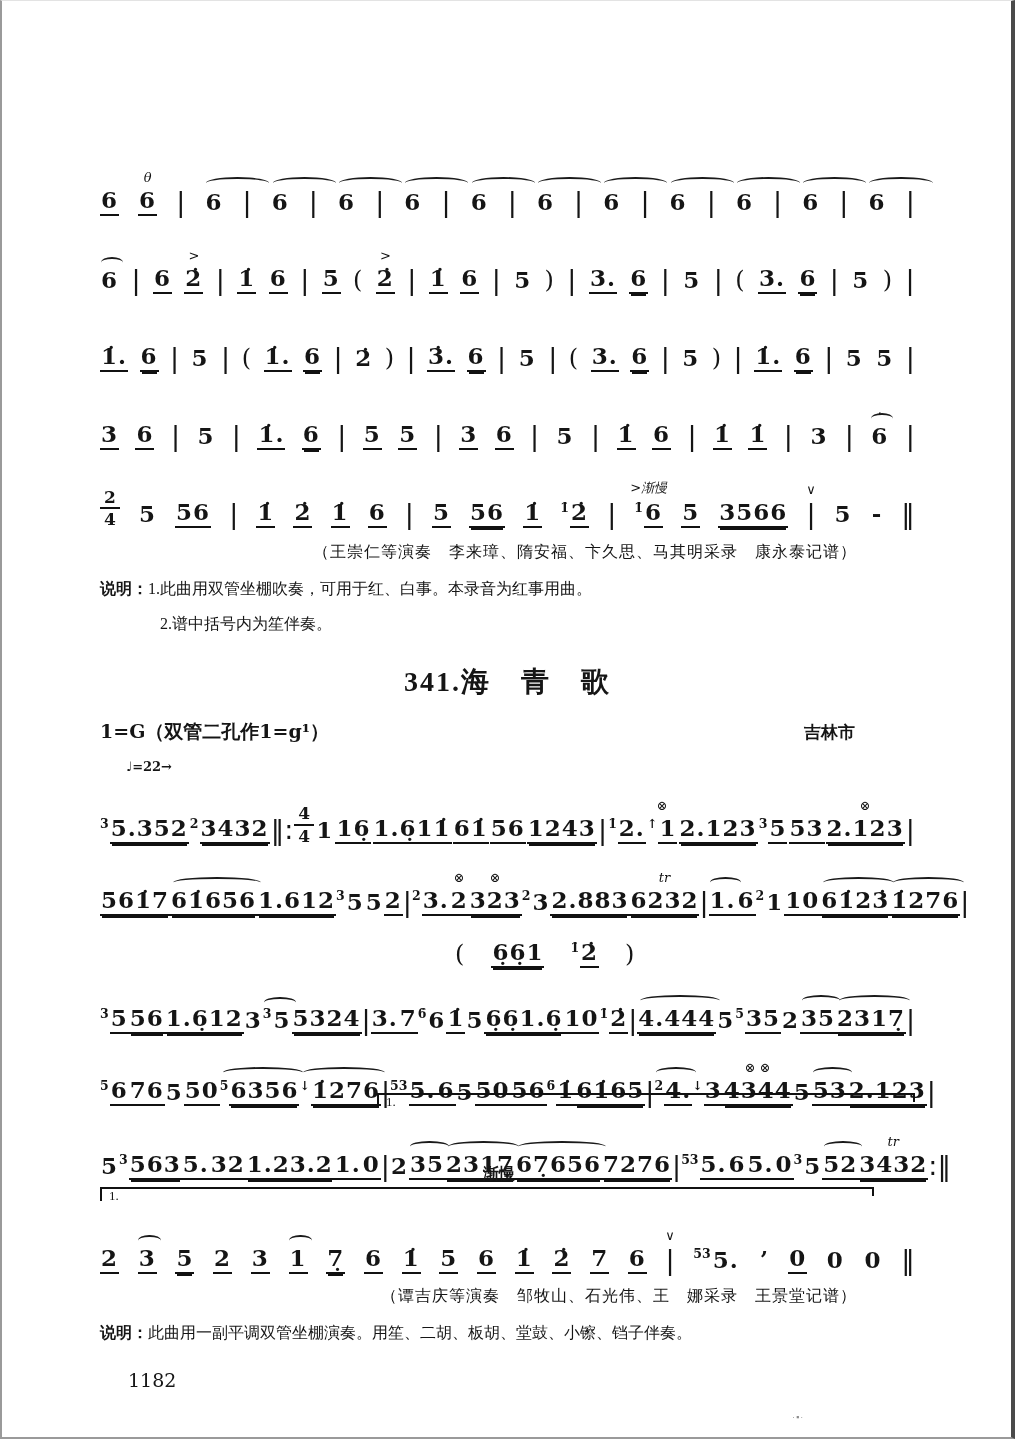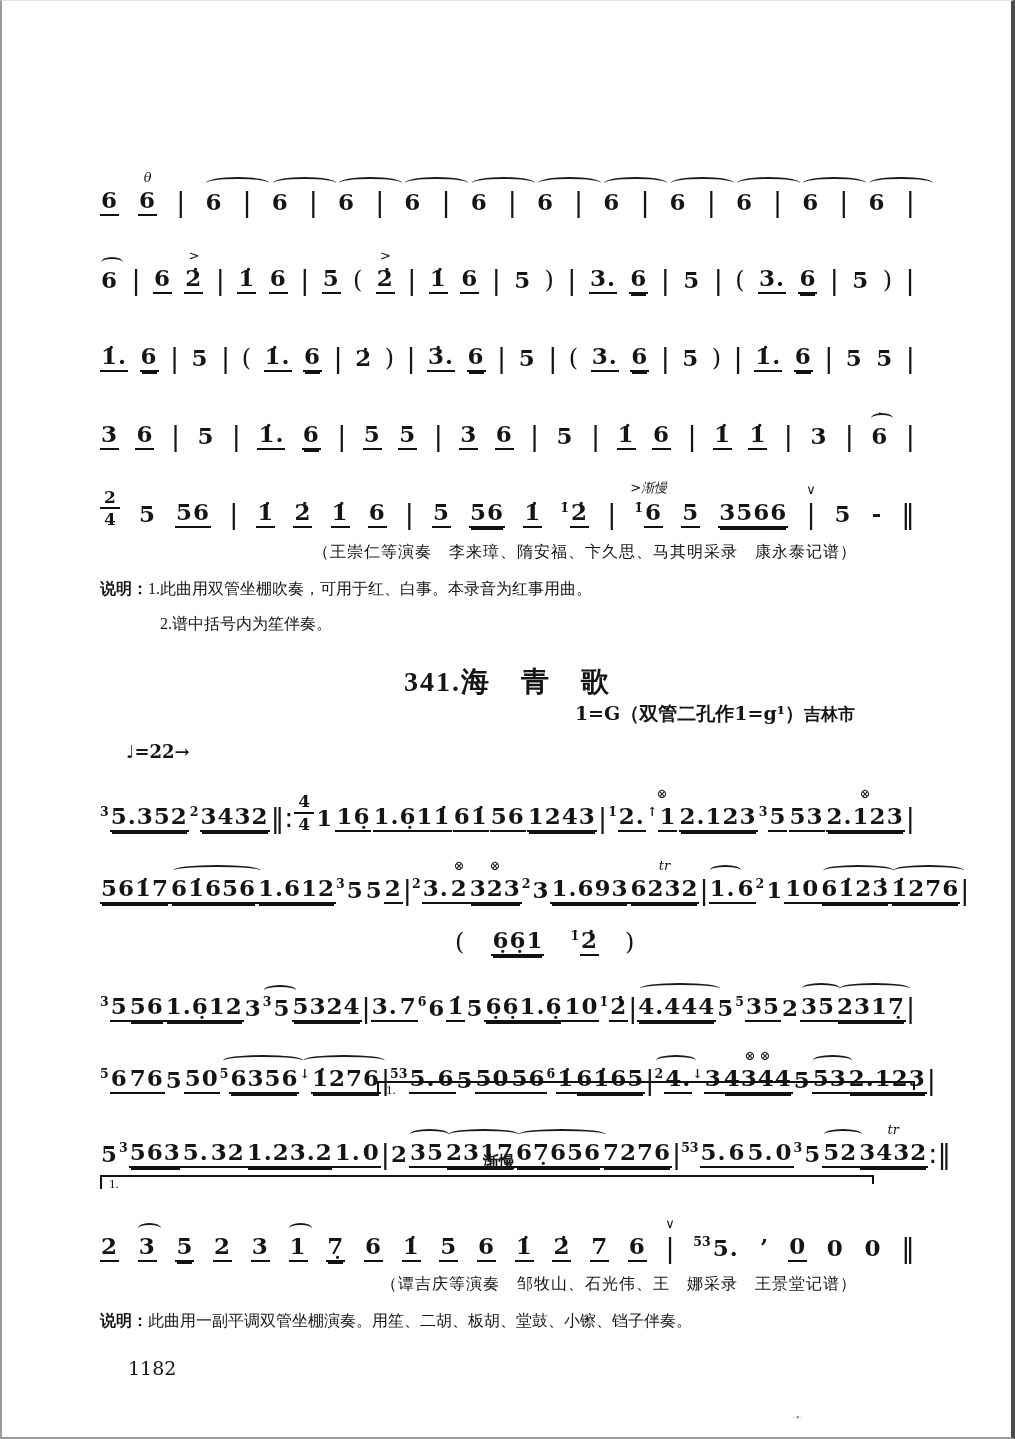--- a/index.html
+++ b/index.html
@@ -51,24 +51,24 @@
 
   
   .tempo1{margin:0 0 6px 44px;font-size:15px;font-weight:700;height:20px;}
   .tempo1 .mm{font-weight:400;font-family:"DejaVu Serif",serif;margin-left:10px;}
   .attr{margin:4px 58px 0 0;text-align:right;font-size:16px;font-weight:400;letter-spacing:1px;}
   .notes{margin-top:12px;font-size:16px;line-height:1.7;}
   .notes .nlab{font-weight:700;}
   .notes .indent{padding-left:52px;margin:8px;font-family:Liberation Serif, serif;}
   .notes p{margin:0;}
   .title{margin:26px 0 0;text-align:center;font-size:28px;font-weight:700;letter-spacing:2px;}
-  .keyrow{display:flex;justify-content:flex-end;align-items:baseline;}
+  .keyrow{display:flex;justify-content:space-between;align-items:baseline;margin-top:18px;}
   .key{font-size:19px;font-weight:700;font-family:"DejaVu Serif",serif;}
   .region{font-size:17px;font-weight:700;margin-right:60px;}
-  .tempo2{margin:14px 0 10px 26px;font-size:18px;font-weight:700;font-family:"DejaVu Serif",serif;}
+  .tempo2{margin:14px 0 10px 26px;font-size:13px;font-weight:700;font-family:"DejaVu Serif",serif;}
   .pagenum{margin:22px 0 13px 28px;font-size:19px;font-family:"DejaVu Serif",serif;}
   .smudge{position:absolute;left:792px;top:1412px;font-size:9px;color:#8a8a8a;
           letter-spacing:1px;filter:blur(.4px);}
 </style>
 </head>
 <body>
 
 <div class="frame"></div>
 
 <div class="sheet">
@@ -604,21 +604,21 @@
         </span>
         <span class="tok n u2">
           <span class="above">⊗</span>
           <span class="main">323</span>
         </span>
         <span class="tok n">
           <span class="grace">2</span>
           <span class="main">3</span>
         </span>
         <span class="tok n u2">
-          <span class="main">1.693</span>
+          <span class="main">2.883</span>
         </span>
         <span class="tok n u2">
           <span class="above">tr</span>
           <span class="main">6232</span>
         </span>
         <span class="tok bar">
           <span class="main">|</span>
         </span>
         <span class="tok n u1 arc">
           <span class="main">1.</span>

